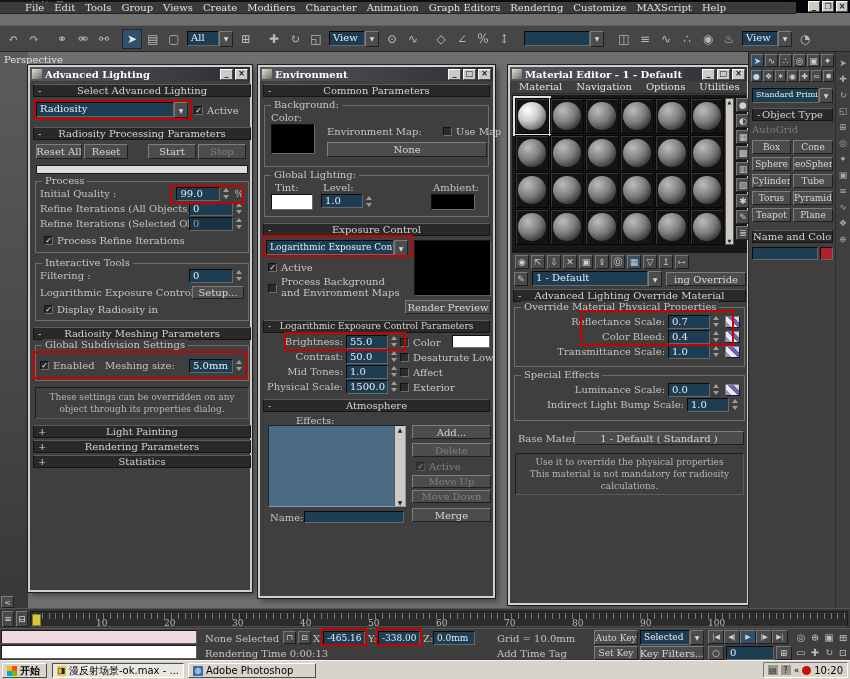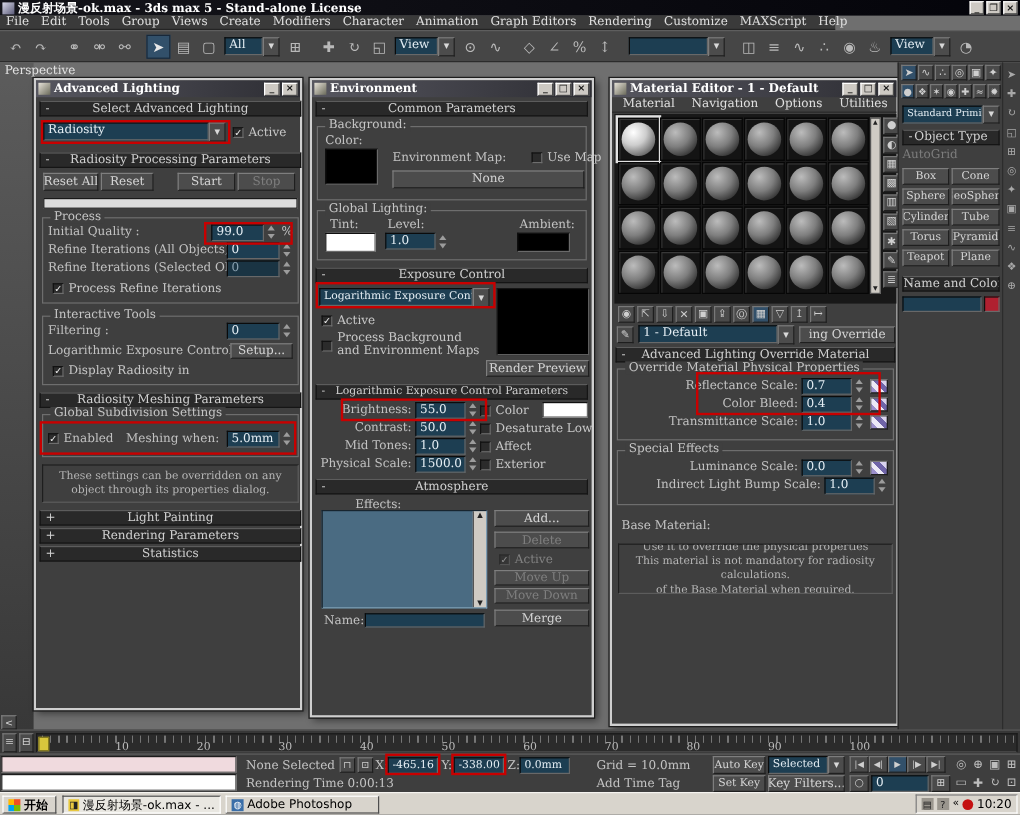--- a/index.html
+++ b/index.html
@@ -4,21 +4,21 @@
 <style>
 *{margin:0;padding:0;box-sizing:border-box}
 html,body{width:850px;height:679px}
 body{position:relative;background:#6f6f6f;font-family:"DejaVu Serif",serif;font-size:10px;color:#c8c8c8;overflow:hidden}
 .abs{position:absolute}
 
 #titlebar{position:absolute;left:0;top:0;width:850px;height:13px;background:linear-gradient(90deg,#14141a,#04040a);display:flex;align-items:center;padding:0 2px;color:#fff;font-weight:bold;font-size:10px;white-space:nowrap}
 #titlebar .appicon{width:10px;height:10px;background:linear-gradient(135deg,#d8d8e8,#5a5a78);margin-right:3px;flex:none}
 #titlebar .sp,.dtitle .sp{flex:1}
 .wbtn{width:12px;height:11px;background:#cdc9c3;border:1px solid;border-color:#fff #4a4a4a #4a4a4a #fff;color:#111;font:bold 8px "DejaVu Sans",sans-serif;display:flex;align-items:center;justify-content:center;margin-left:2px;flex:none;line-height:1}
-#menubar{position:absolute;left:0;top:13px;width:696px;height:12px;background:#3a3a3a;display:flex;align-items:center;padding-left:0;border-bottom:1px solid #242424}
+#menubar{position:absolute;left:0;top:2px;width:796px;height:12px;background:#3a3a3a;display:flex;align-items:center;padding-left:20px;border-bottom:1px solid #242424}
 .mi{padding:0 5px;color:#e0e0e0;white-space:nowrap}
 #maintb{position:absolute;left:0;top:25px;width:850px;height:27px;background:#464646;border-top:1px solid #5e5e5e;border-bottom:1px solid #262626;display:flex;align-items:center;padding:0 3px;gap:1px}
 .ticon{width:20px;height:20px;display:flex;align-items:center;justify-content:center;color:#b9b9b9;font-size:12px;flex:none;overflow:hidden}
 .ticon.on{background:#32506a;border:1px solid #18283a;color:#e8e8e8}
 .tsep{width:6px;height:20px;flex:none}
 .tdd{display:flex;height:16px;flex:none;margin:0 2px}
 
 .fld{background:#1d3e52;border:1px solid;border-color:#0b0b0b #686868 #686868 #0b0b0b;color:#e4edf3;padding:0 3px;font-size:10px;line-height:12px;overflow:hidden;white-space:nowrap;height:15px}
 .fld.dimf{background:#1a3443;color:#89a0af}
 .ddar{width:14px;background:#4c4c4c;border:1px solid;border-color:#7c7c7c #202020 #202020 #7c7c7c;color:#d8d8d8;font-size:6px;display:flex;align-items:center;justify-content:center;flex:none}
@@ -255,21 +255,21 @@
         <span class="cb chk"></span>
         <span>Display Radiosity in</span>
       </div>
   </div>
   <div class="roll" style="left:3px;top:260px;width:218px"><i>-</i><span>Radiosity Meshing Parameters</span></div>
   <div class="grp" style="left:5px;top:278px;width:214px;height:36px">
     <span class="glabel">Global Subdivision Settings</span>
     <div class="prow abs" style="left:1px;top:12px;right:1px">
       <span class="cb chk"></span>
       <span style="width:52px">Enabled</span>
-      <span class="plbl" style="flex:1">Meshing when:</span>
+      <span class="plbl" style="flex:1">Meshing size:</span>
       <span class="fld" style="width:44px;height:14px">5.0mm</span>
       <span class="spn">
           <i class="up"></i>
           <i class="dn"></i>
         </span>
     </div>
   </div>
   <div class="note" style="left:5px;top:320px;width:214px;height:32px">
     <span>These settings can be overridden on any</span>
       <span>object through its properties dialog.</span>
@@ -576,24 +576,24 @@
           <span class="plbl">Indirect Light Bump Scale:</span>
           <span class="fld">1.0</span>
           <span class="spn">
             <i class="up"></i>
             <i class="dn"></i>
           </span>
         </div>
       </div>
   </div>
   <span class="lblt" style="left:8px;top:366px">Base Material:</span>
+  <div class="btn" style="left:64px;top:364px;width:170px;height:14px">1 - Default  ( Standard )</div>
   <div class="note" style="left:5px;top:386px;width:229px;height:42px">
     <span>Use it to override the physical properties</span>
     <span>This material is not mandatory for radiosity calculations.</span>
-    <span>of the Base Material when required.</span>
   </div>
 </div>
 
 <div id="cmdpanel">
   <div id="cp-tabs" style="left:2px;top:2px">
       <div class="sicon on">➤</div>
       <div class="sicon">∿</div>
       <div class="sicon">∴</div>
       <div class="sicon">◎</div>
       <div class="sicon">▣</div>

